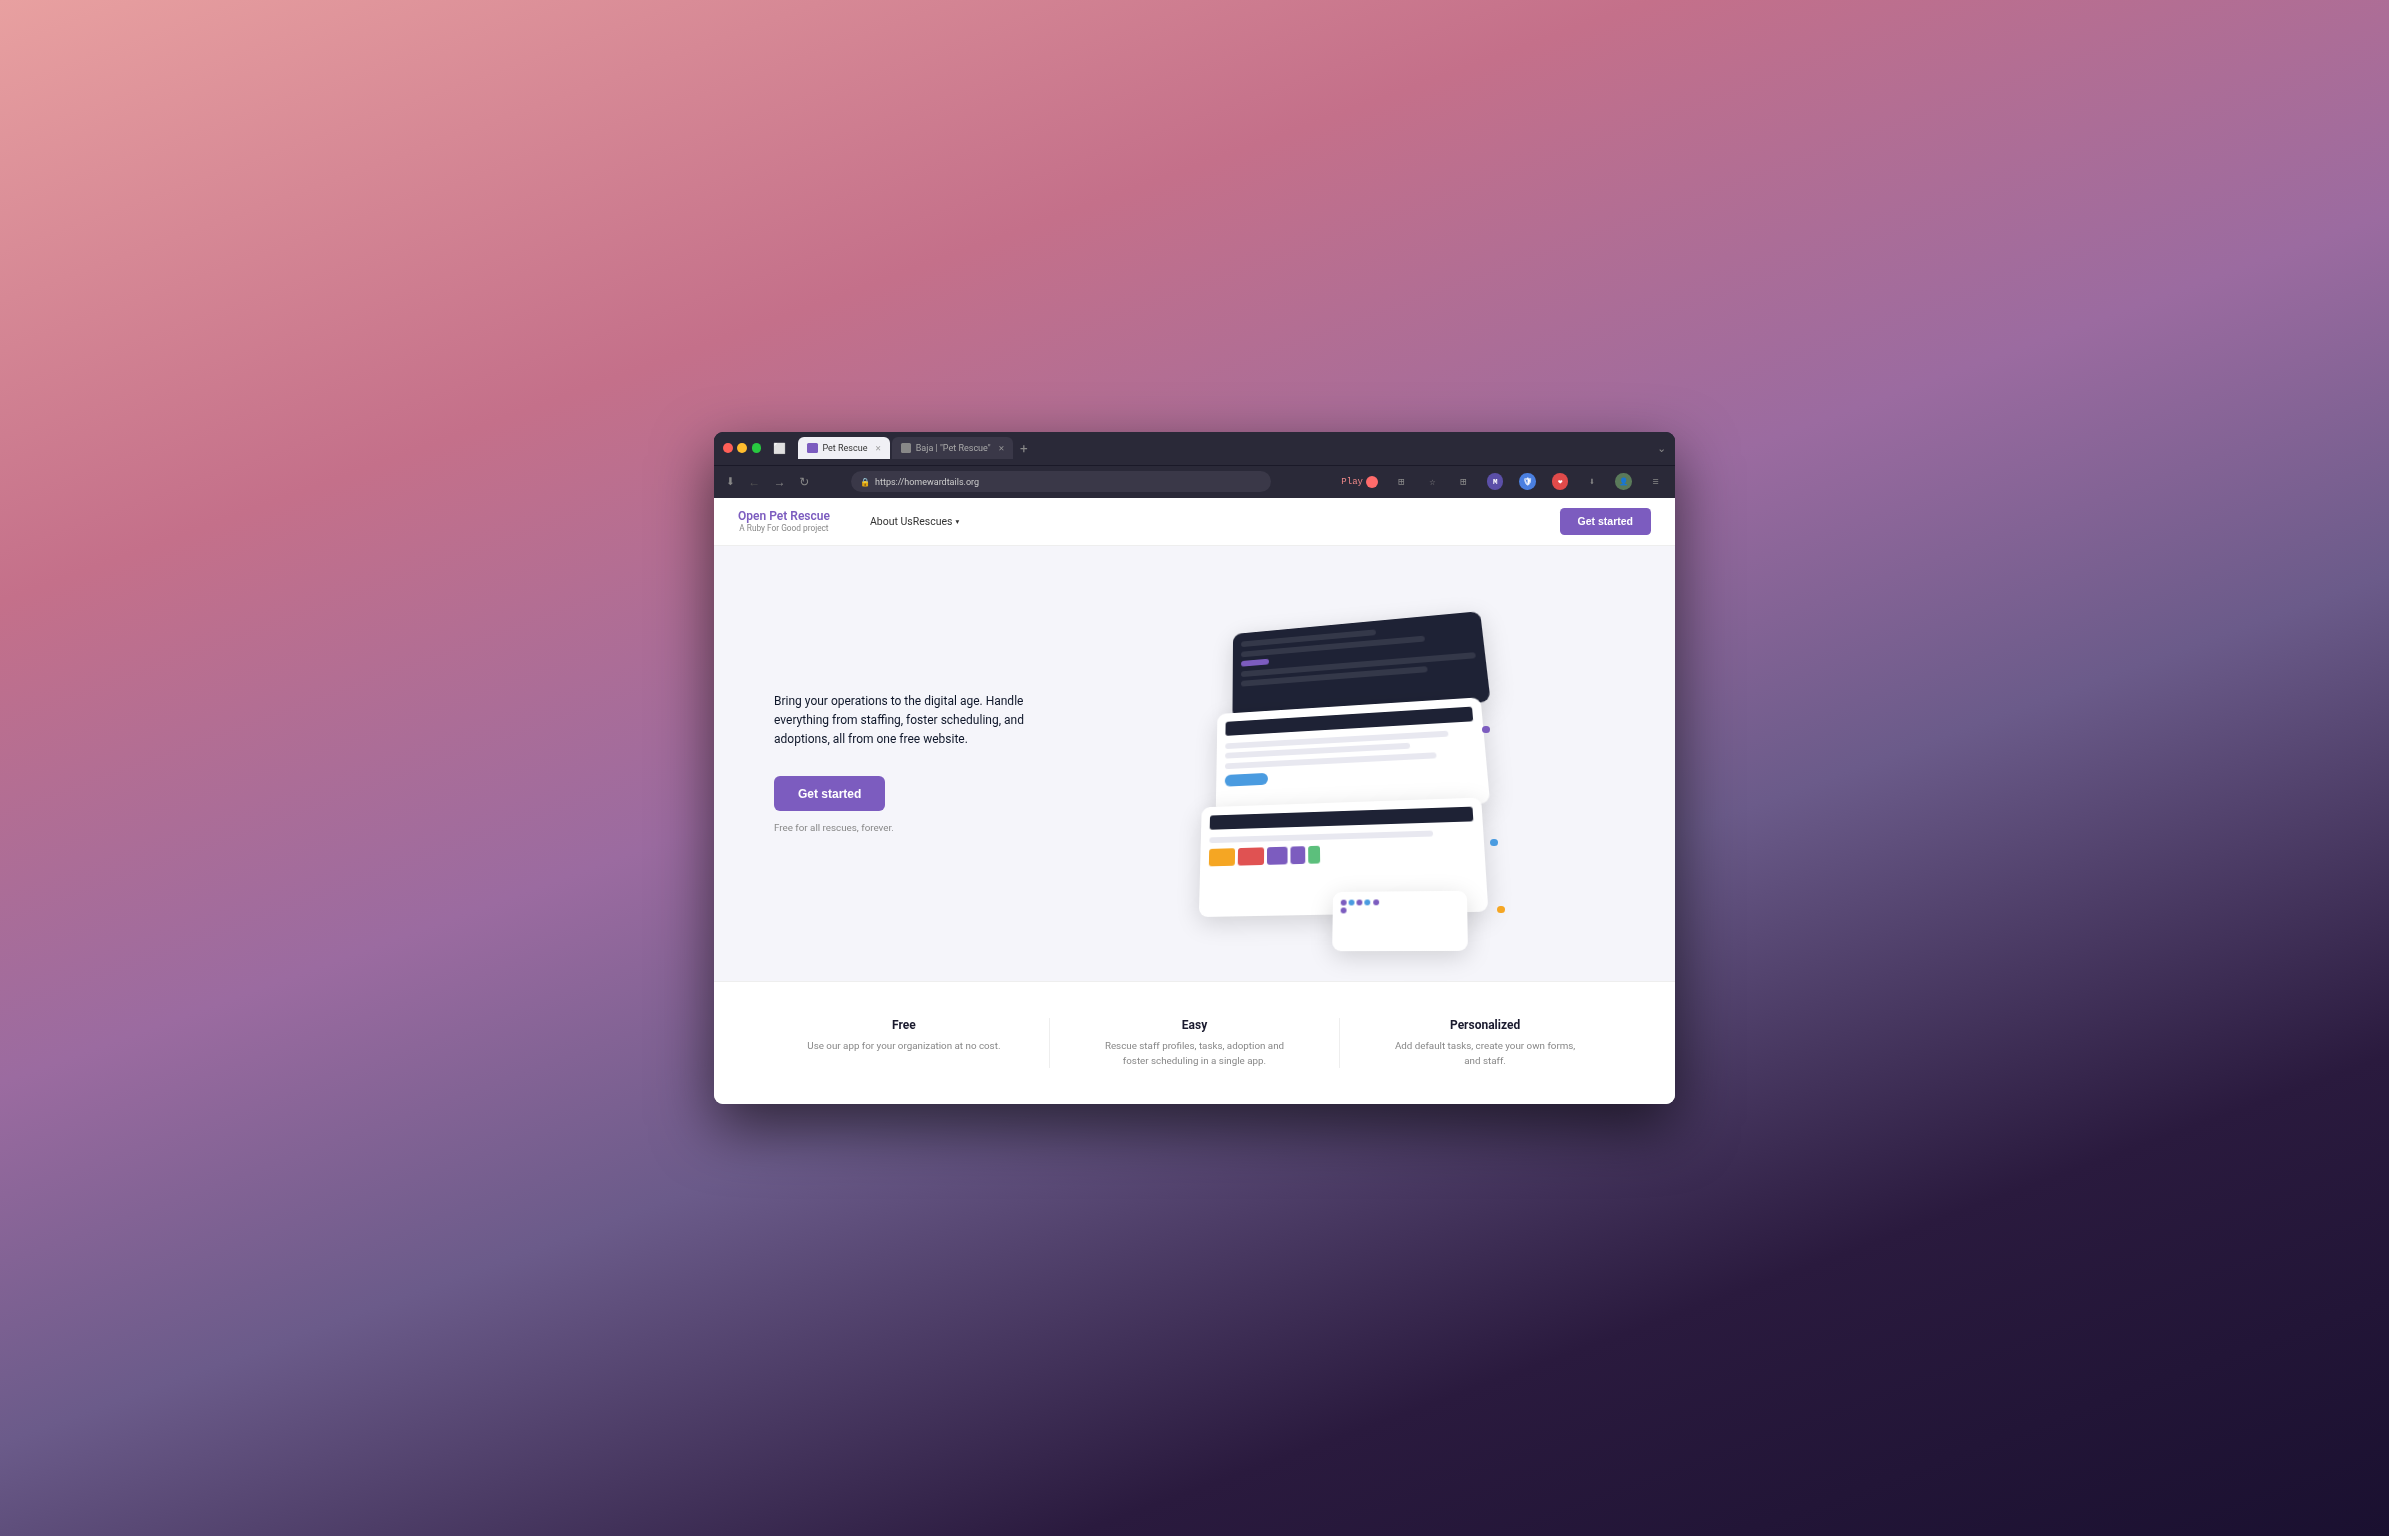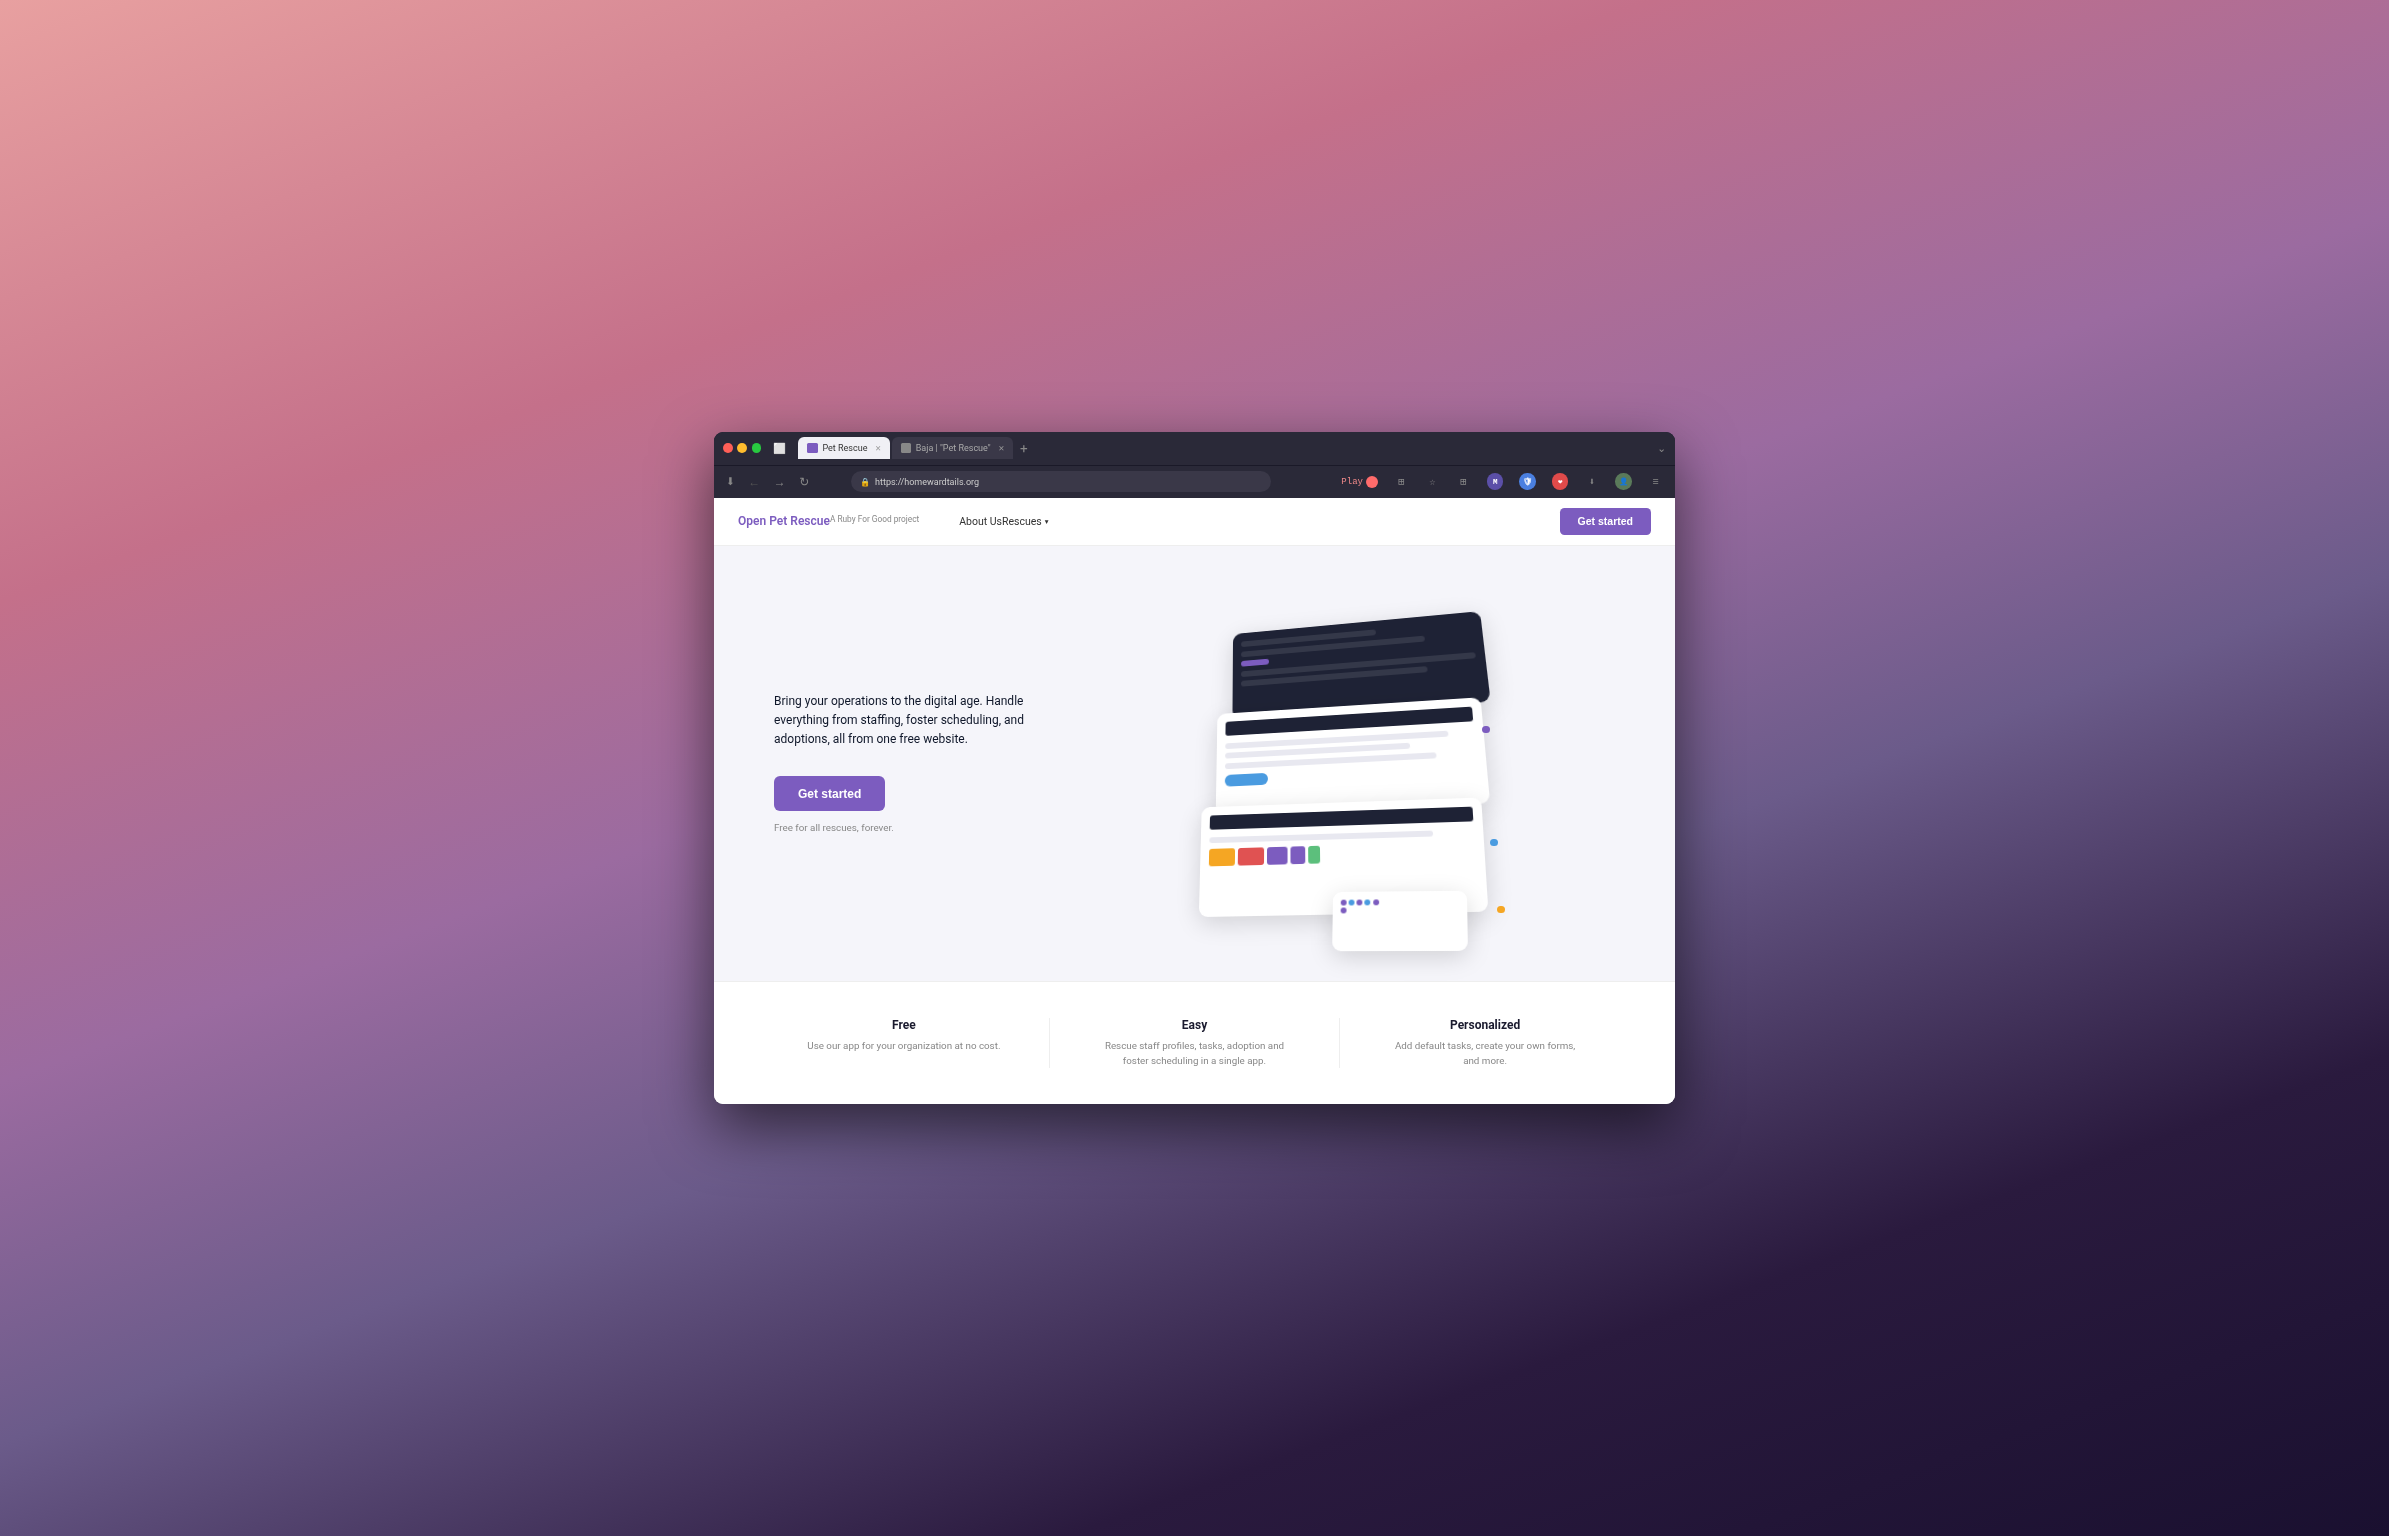--- a/index.html
+++ b/index.html
@@ -210,21 +210,21 @@
     .site-nav {
       background: white;
       height: 48px;
       display: flex;
       align-items: center;
       padding: 0 24px;
       border-bottom: 0.8px solid #eee;
     }
     .site-logo {
       display: flex;
-      flex-direction: row;
+      flex-direction: column;
       text-align: center;
     }
     .logo-title {
       color: #7c5cbf;
       font-size: 12px;
       font-weight: 600;
     }
     .logo-subtitle {
       color: #888;
       font-size: 8.3px;
@@ -644,18 +644,18 @@
         <div class="feature-desc">Use our app for your organization at no cost.</div>
       </div>
       <div class="feature-divider"></div>
       <div class="feature-item">
         <div class="feature-title">Easy</div>
         <div class="feature-desc">Rescue staff profiles, tasks, adoption and foster scheduling in a single app.</div>
       </div>
       <div class="feature-divider"></div>
       <div class="feature-item">
         <div class="feature-title">Personalized</div>
-        <div class="feature-desc">Add default tasks, create your own forms, and more.</div>
+        <div class="feature-desc">Add default tasks, create your own forms, and staff.</div>
       </div>
     </div>
   </div>
 </div>
 
 
 </body></html>

